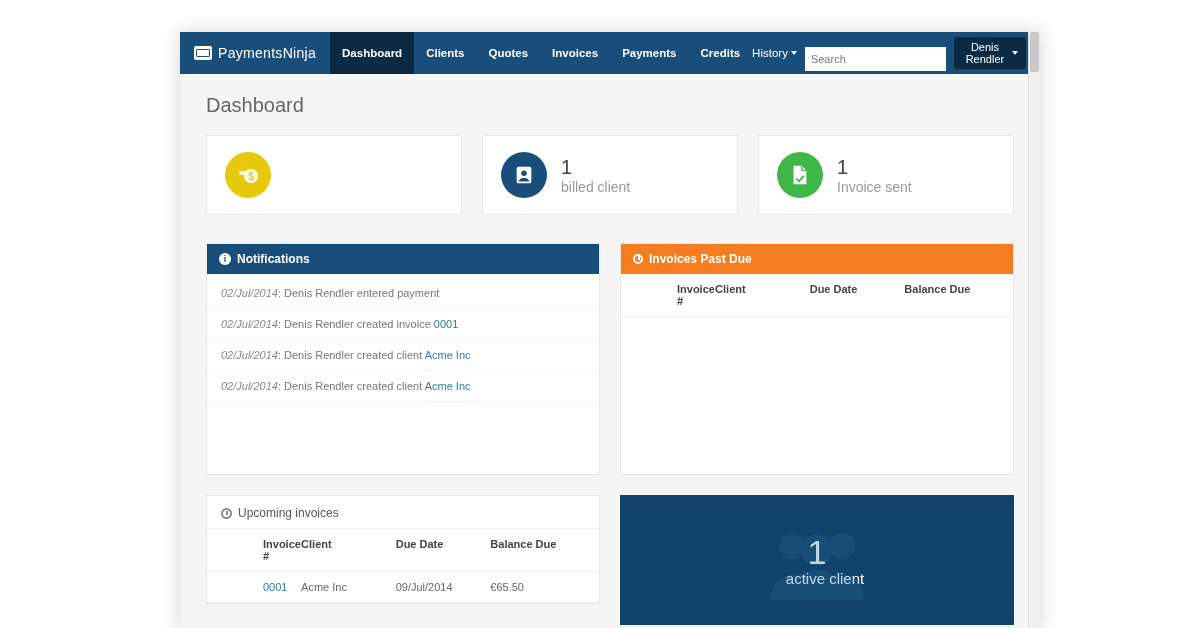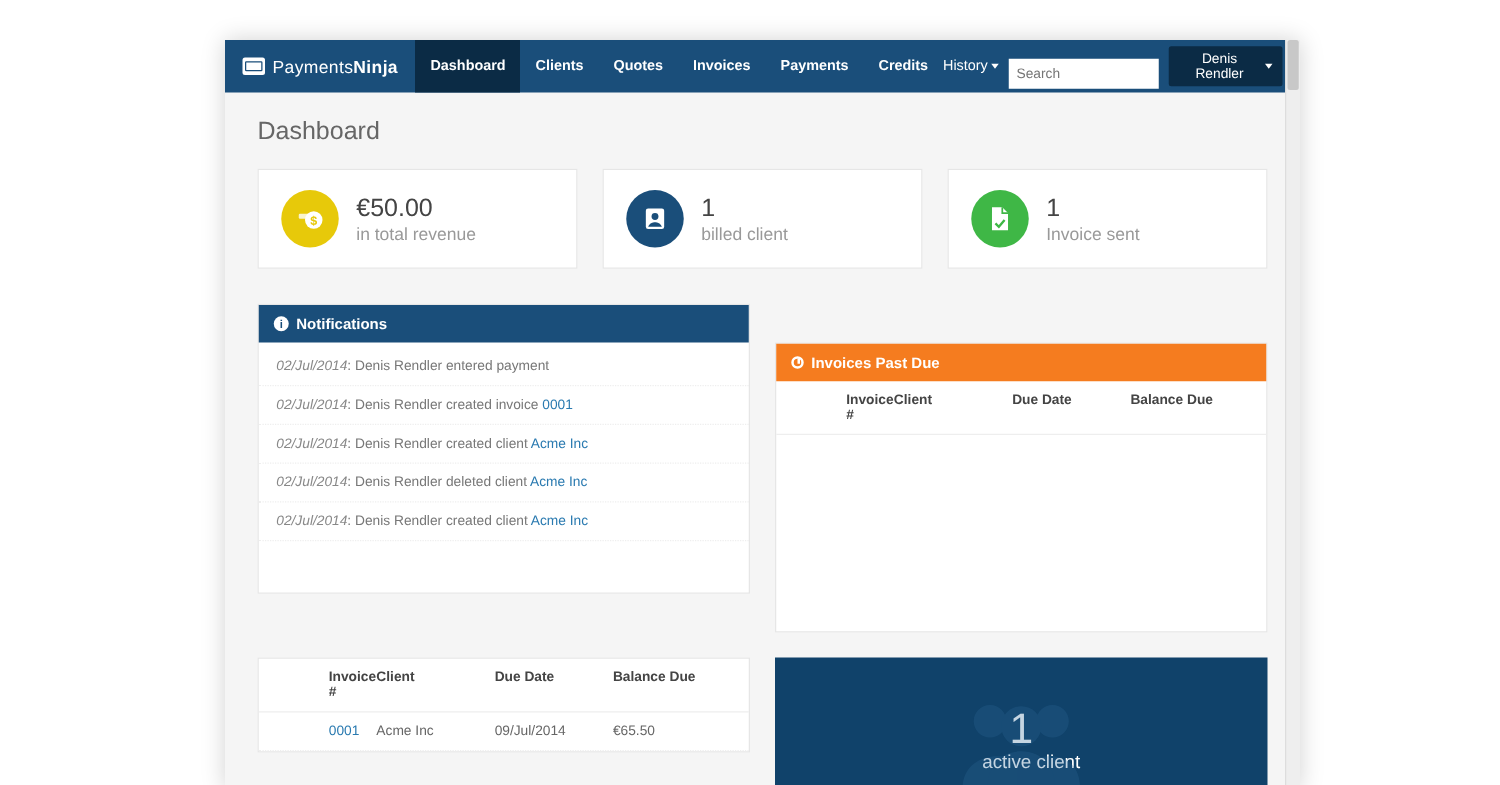--- a/index.html
+++ b/index.html
@@ -58,21 +58,21 @@
   }
   .brand-logo::before {
     content: "";
     position: absolute;
     left: 2px; right: 2px; top: 3px; bottom: 3px;
     border: 1px solid #1a4e7a;
     border-radius: 1px;
   }
   .brand-text { font-size: 14px; letter-spacing: .3px; }
   .brand-text .thin { font-weight: 300; }
-  .brand-text .bold { font-weight: 700; }
+  .brand-text .bold { font-weight: 400; }
   .nav-items { display: flex; align-items: stretch; }
   .nav-item {
     display: flex; align-items: center;
     padding: 0 12px;
     font-size: 11.5px;
     font-weight: 600;
     cursor: pointer;
   }
   .nav-item.active { background: #0b2b45; }
   .nav-right {
@@ -85,21 +85,21 @@
   .history-link { font-size: 11.5px; cursor: pointer; display:flex; align-items:center; gap:3px;}
   .caret {
     width: 0; height: 0;
     border-left: 3px solid transparent;
     border-right: 3px solid transparent;
     border-top: 4px solid #fff;
     display: inline-block;
   }
   .search-box {
     height: 24px;
-    width: 120px;
+    width: 141px;
     background: #fff;
     border: none;
     padding: 0 6px;
     font-size: 11px;
     color: #333;
     margin-top: 12px;
   }
   .user-btn {
     height: 24px;
     background: #0b2b45;
@@ -296,24 +296,20 @@
 
     <div class="stats-row">
       <div class="stat-card">
         <div class="stat-icon ic-yellow">
           <svg width="24" height="24" viewBox="0 0 24 24" fill="none">
               <circle cx="15" cy="13" r="7" fill="#fff"></circle>
               <text x="15" y="17" text-anchor="middle" font-size="10" font-weight="700" fill="#e7c90a">$</text>
               <rect x="3" y="8" width="8" height="4" rx="1" fill="#fff" opacity=".8"></rect>
             </svg>
         </div>
-        <div class="stat-text">
-          <div class="val">€50.00</div>
-          <div class="lbl">in total revenue</div>
-        </div>
       </div>
       <div class="stat-card">
         <div class="stat-icon ic-blue">
           <svg width="22" height="22" viewBox="0 0 24 24">
               <rect x="4" y="3" width="16" height="18" rx="2" fill="#fff"></rect>
               <circle cx="12" cy="10" r="3" fill="#1a4e7a"></circle>
               <path d="M6 19c1-3 4-4 6-4s5 1 6 4" fill="#1a4e7a"></path>
             </svg>
         </div>
         <div class="stat-text">
@@ -347,47 +343,48 @@
             <div class="notif-row">
               <span class="date">02/Jul/2014</span>: <span>Denis Rendler entered payment</span>
             </div>
             <div class="notif-row">
               <span class="date">02/Jul/2014</span>: <span>Denis Rendler created invoice</span> <span class="link">0001</span>
             </div>
             <div class="notif-row">
               <span class="date">02/Jul/2014</span>: <span>Denis Rendler created client</span> <span class="link">Acme Inc</span>
             </div>
             <div class="notif-row">
-              <span class="date">02/Jul/2014</span>: <span>Denis Rendler deleted client</span> <span class="link">Acme Inc</span>
-            </div>
-            <div class="notif-row">
               <span class="date">02/Jul/2014</span>: <span>Denis Rendler created client</span> <span class="link">Acme Inc</span>
             </div>
           </div>
         </div>
       </div>
       <div class="col">
-        <div class="panel" style="min-height:232px;margin-top:31px;">
+        <div class="panel" style="min-height:232px;">
           <div class="panel-hd hd-orange">
             <span class="clock-icon"></span>
             <span>Invoices Past Due</span>
           </div>
           <div class="tbl-head">
             <div class="c1">Invoice #</div>
             <div class="c2">Client</div>
             <div class="c3">Due Date</div>
             <div class="c4">Balance Due</div>
           </div>
         </div>
       </div>
     </div>
 
     <div class="two-col">
       <div class="col">
         <div class="panel">
+          <div class="upcoming-hd">
+            <span class="clock2"></span>
+            <span>Upcoming invoices</span>
+          </div>
           <div class="tbl-head">
             <div class="c1">Invoice #</div>
             <div class="c2">Client</div>
             <div class="c3">Due Date</div>
             <div class="c4">Balance Due</div>
           </div>
           <div class="tbl-row">
             <div class="c1 link">0001</div>
             <div class="c2">Acme Inc</div>
             <div class="c3">09/Jul/2014</div>

